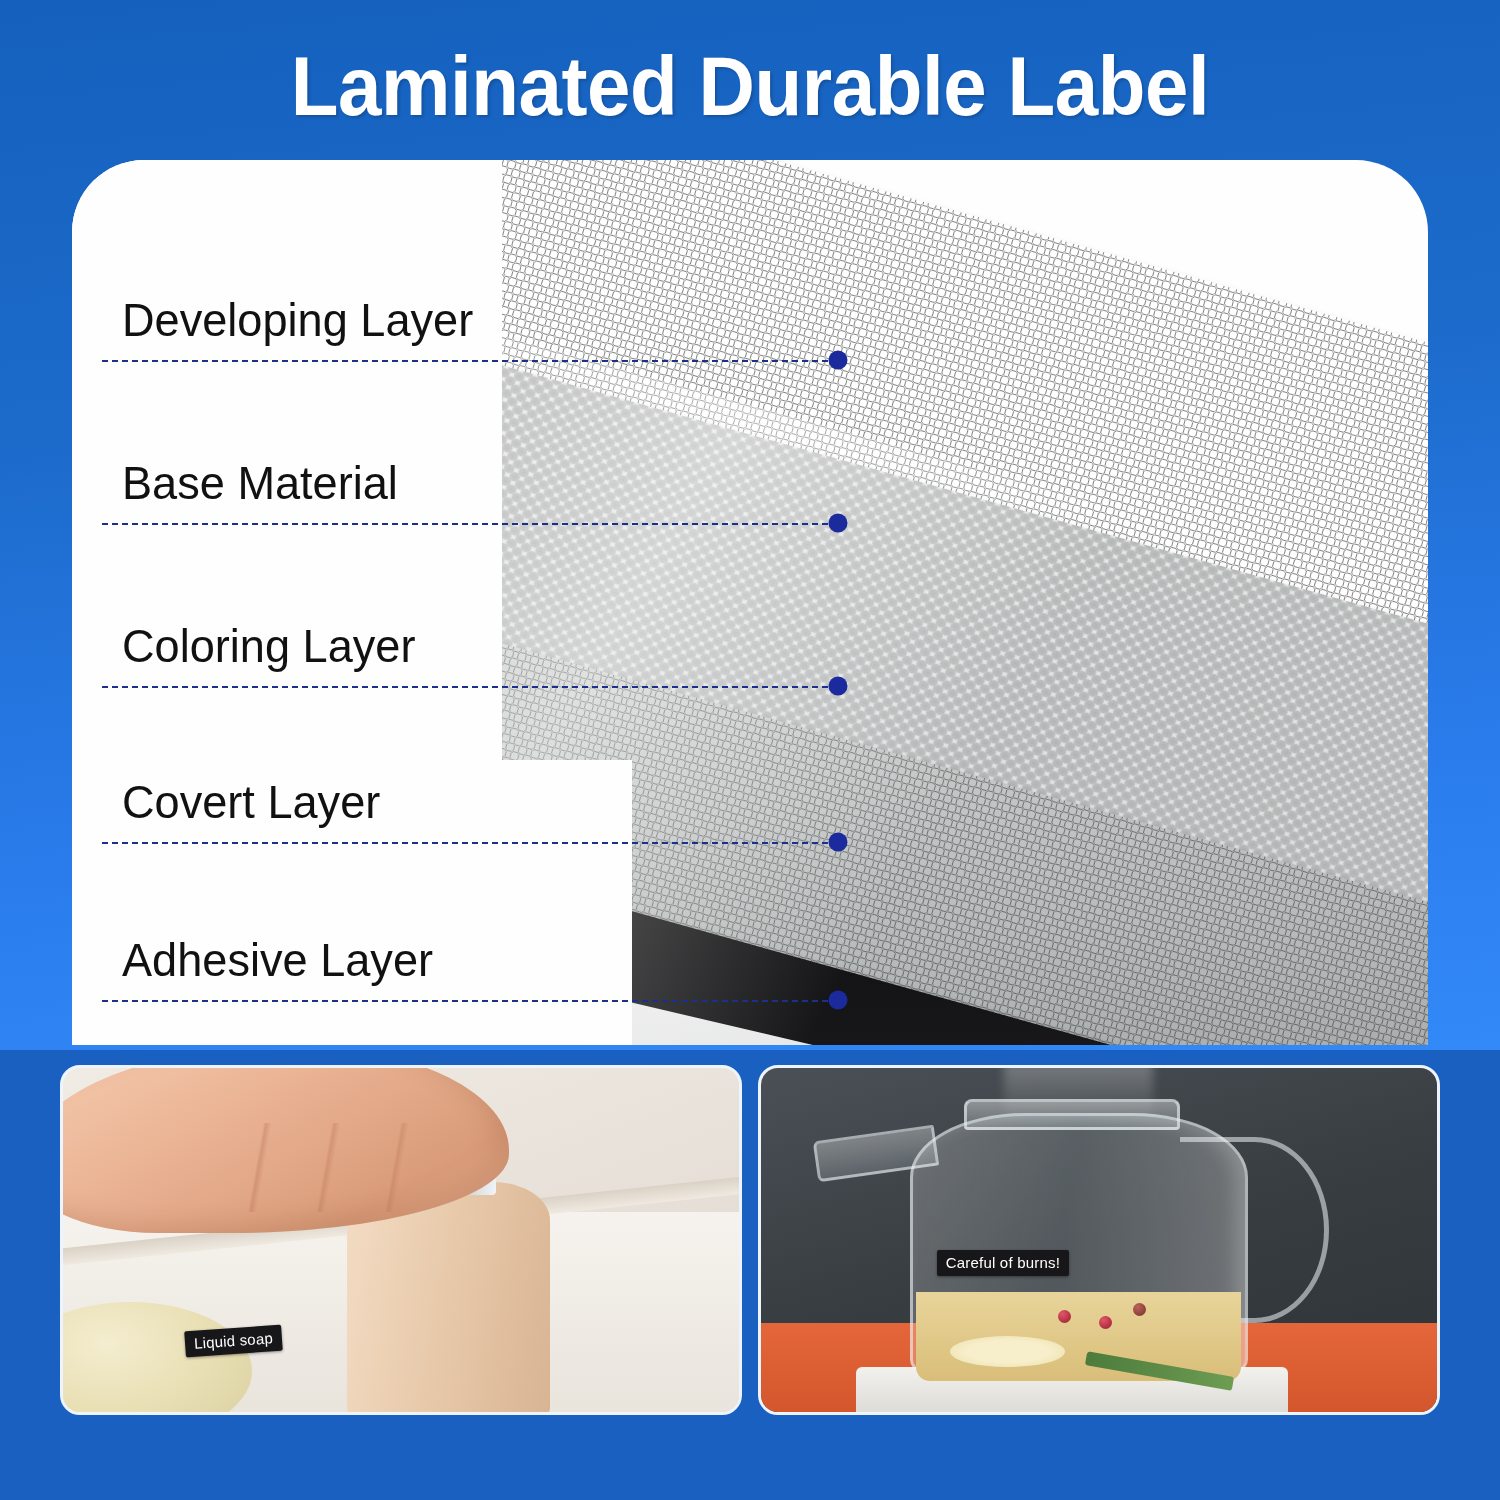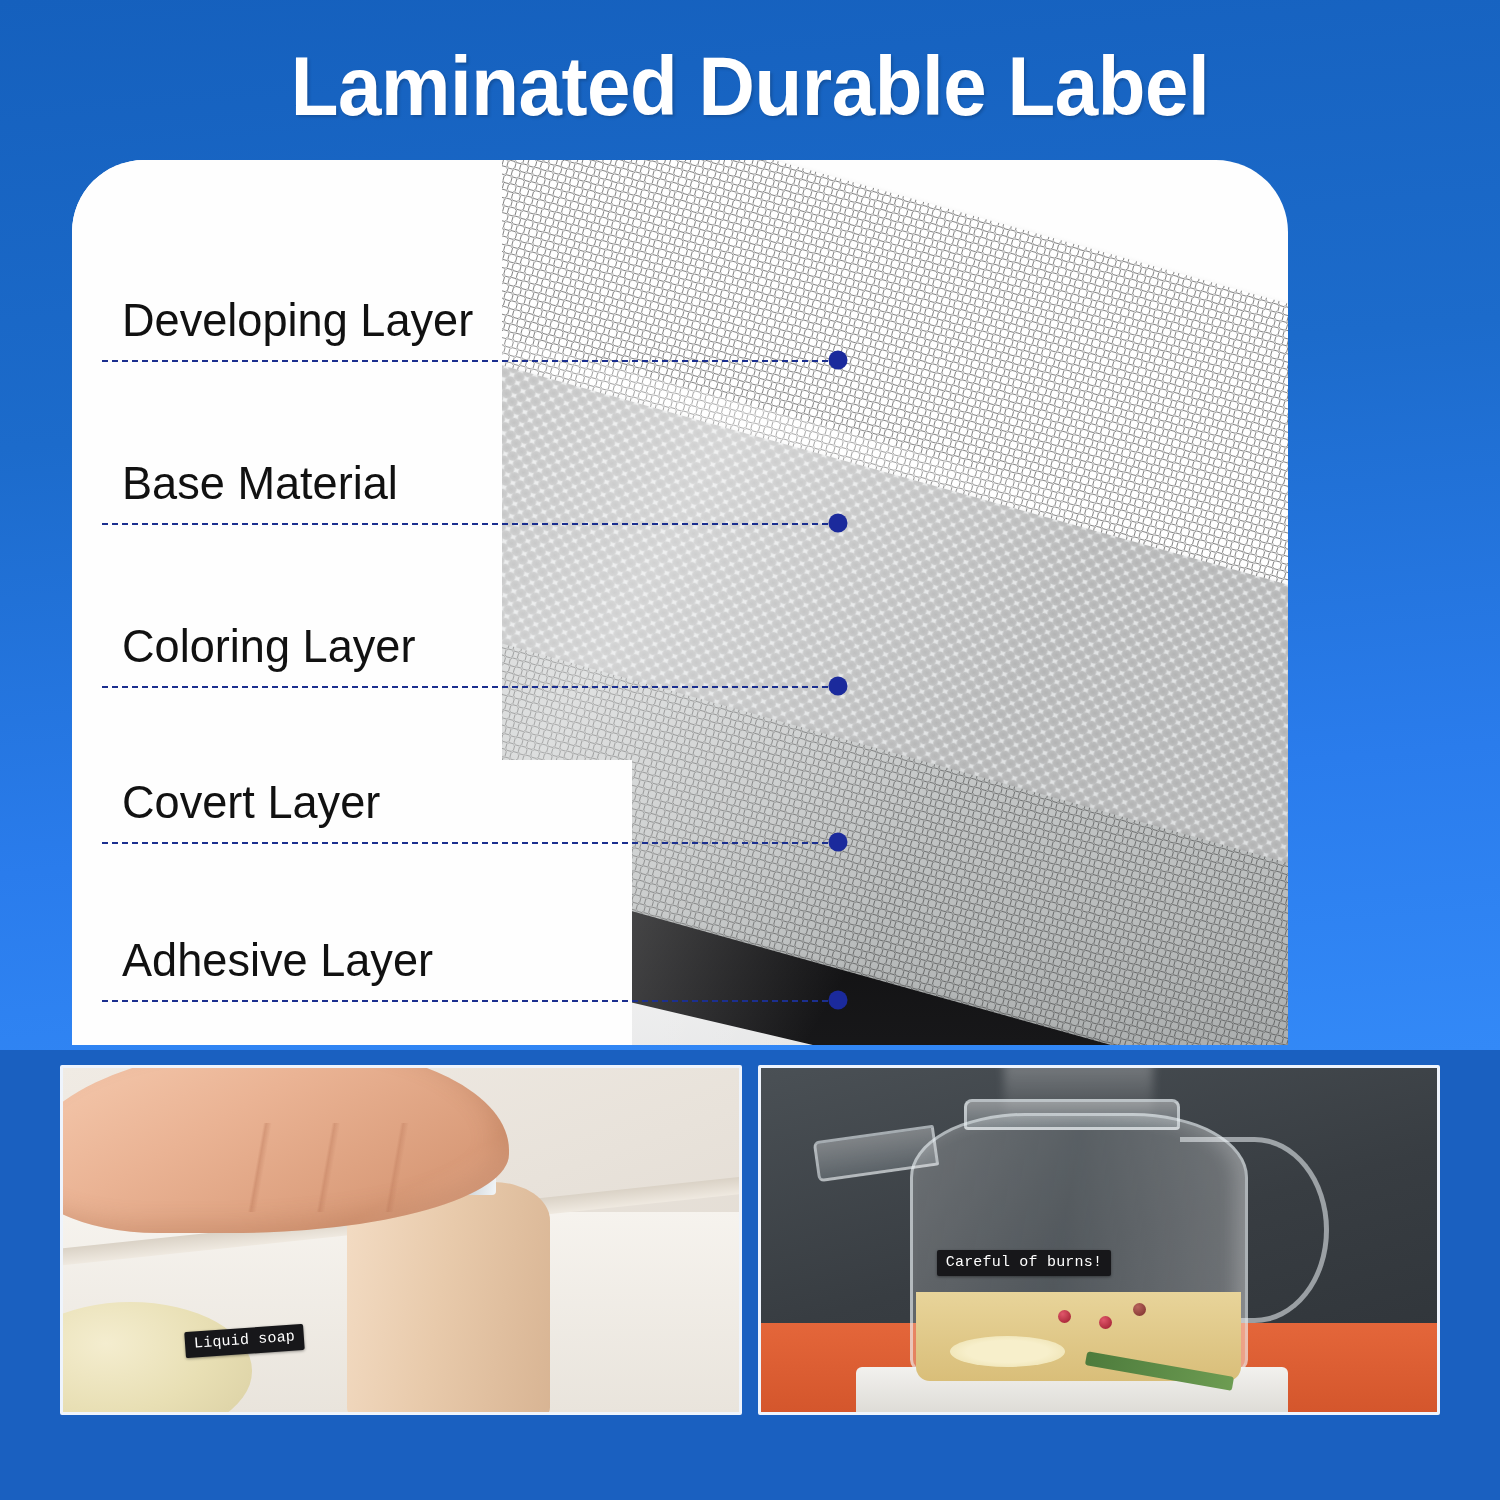--- a/index.html
+++ b/index.html
@@ -26,21 +26,21 @@
     font-weight:bold;
     letter-spacing:-0.5px;
     line-height:1;
     text-shadow:2px 2px 3px rgba(0,0,0,.18);
     transform:scaleX(.93);
   }
 
   
   #card {
     position:absolute; left:72px; top:160px;
-    width:1216px; height:885px;
+    width:1356px; height:885px;
     background:#fefefe;
     border-radius:72px 72px 0 0;
     overflow:hidden;
   }
 
   
   .sheet { position:absolute; }
 
   
   .hexmesh {
@@ -153,24 +153,23 @@
     background:#1a60c0;
   }
   #strip .photos {
     position:absolute; left:60px; top:15px;
     width:1380px; height:350px;
     display:flex; gap:16px;
   }
   .photo {
     position:relative; flex:1;
     border:3px solid #eef4fd;
-    border-radius:2px;
+    border-radius:20px;
     overflow:hidden;
     background:#cfd6d8;
-    font-family:Liberation Mono, monospace;
   }
   .ptag {
     position:absolute;
     background:#17171a;
     color:#ffffff;
     font-size:15px;
     padding:4px 9px 5px;
     border-radius:2px;
     white-space:nowrap;
     letter-spacing:.2px;

